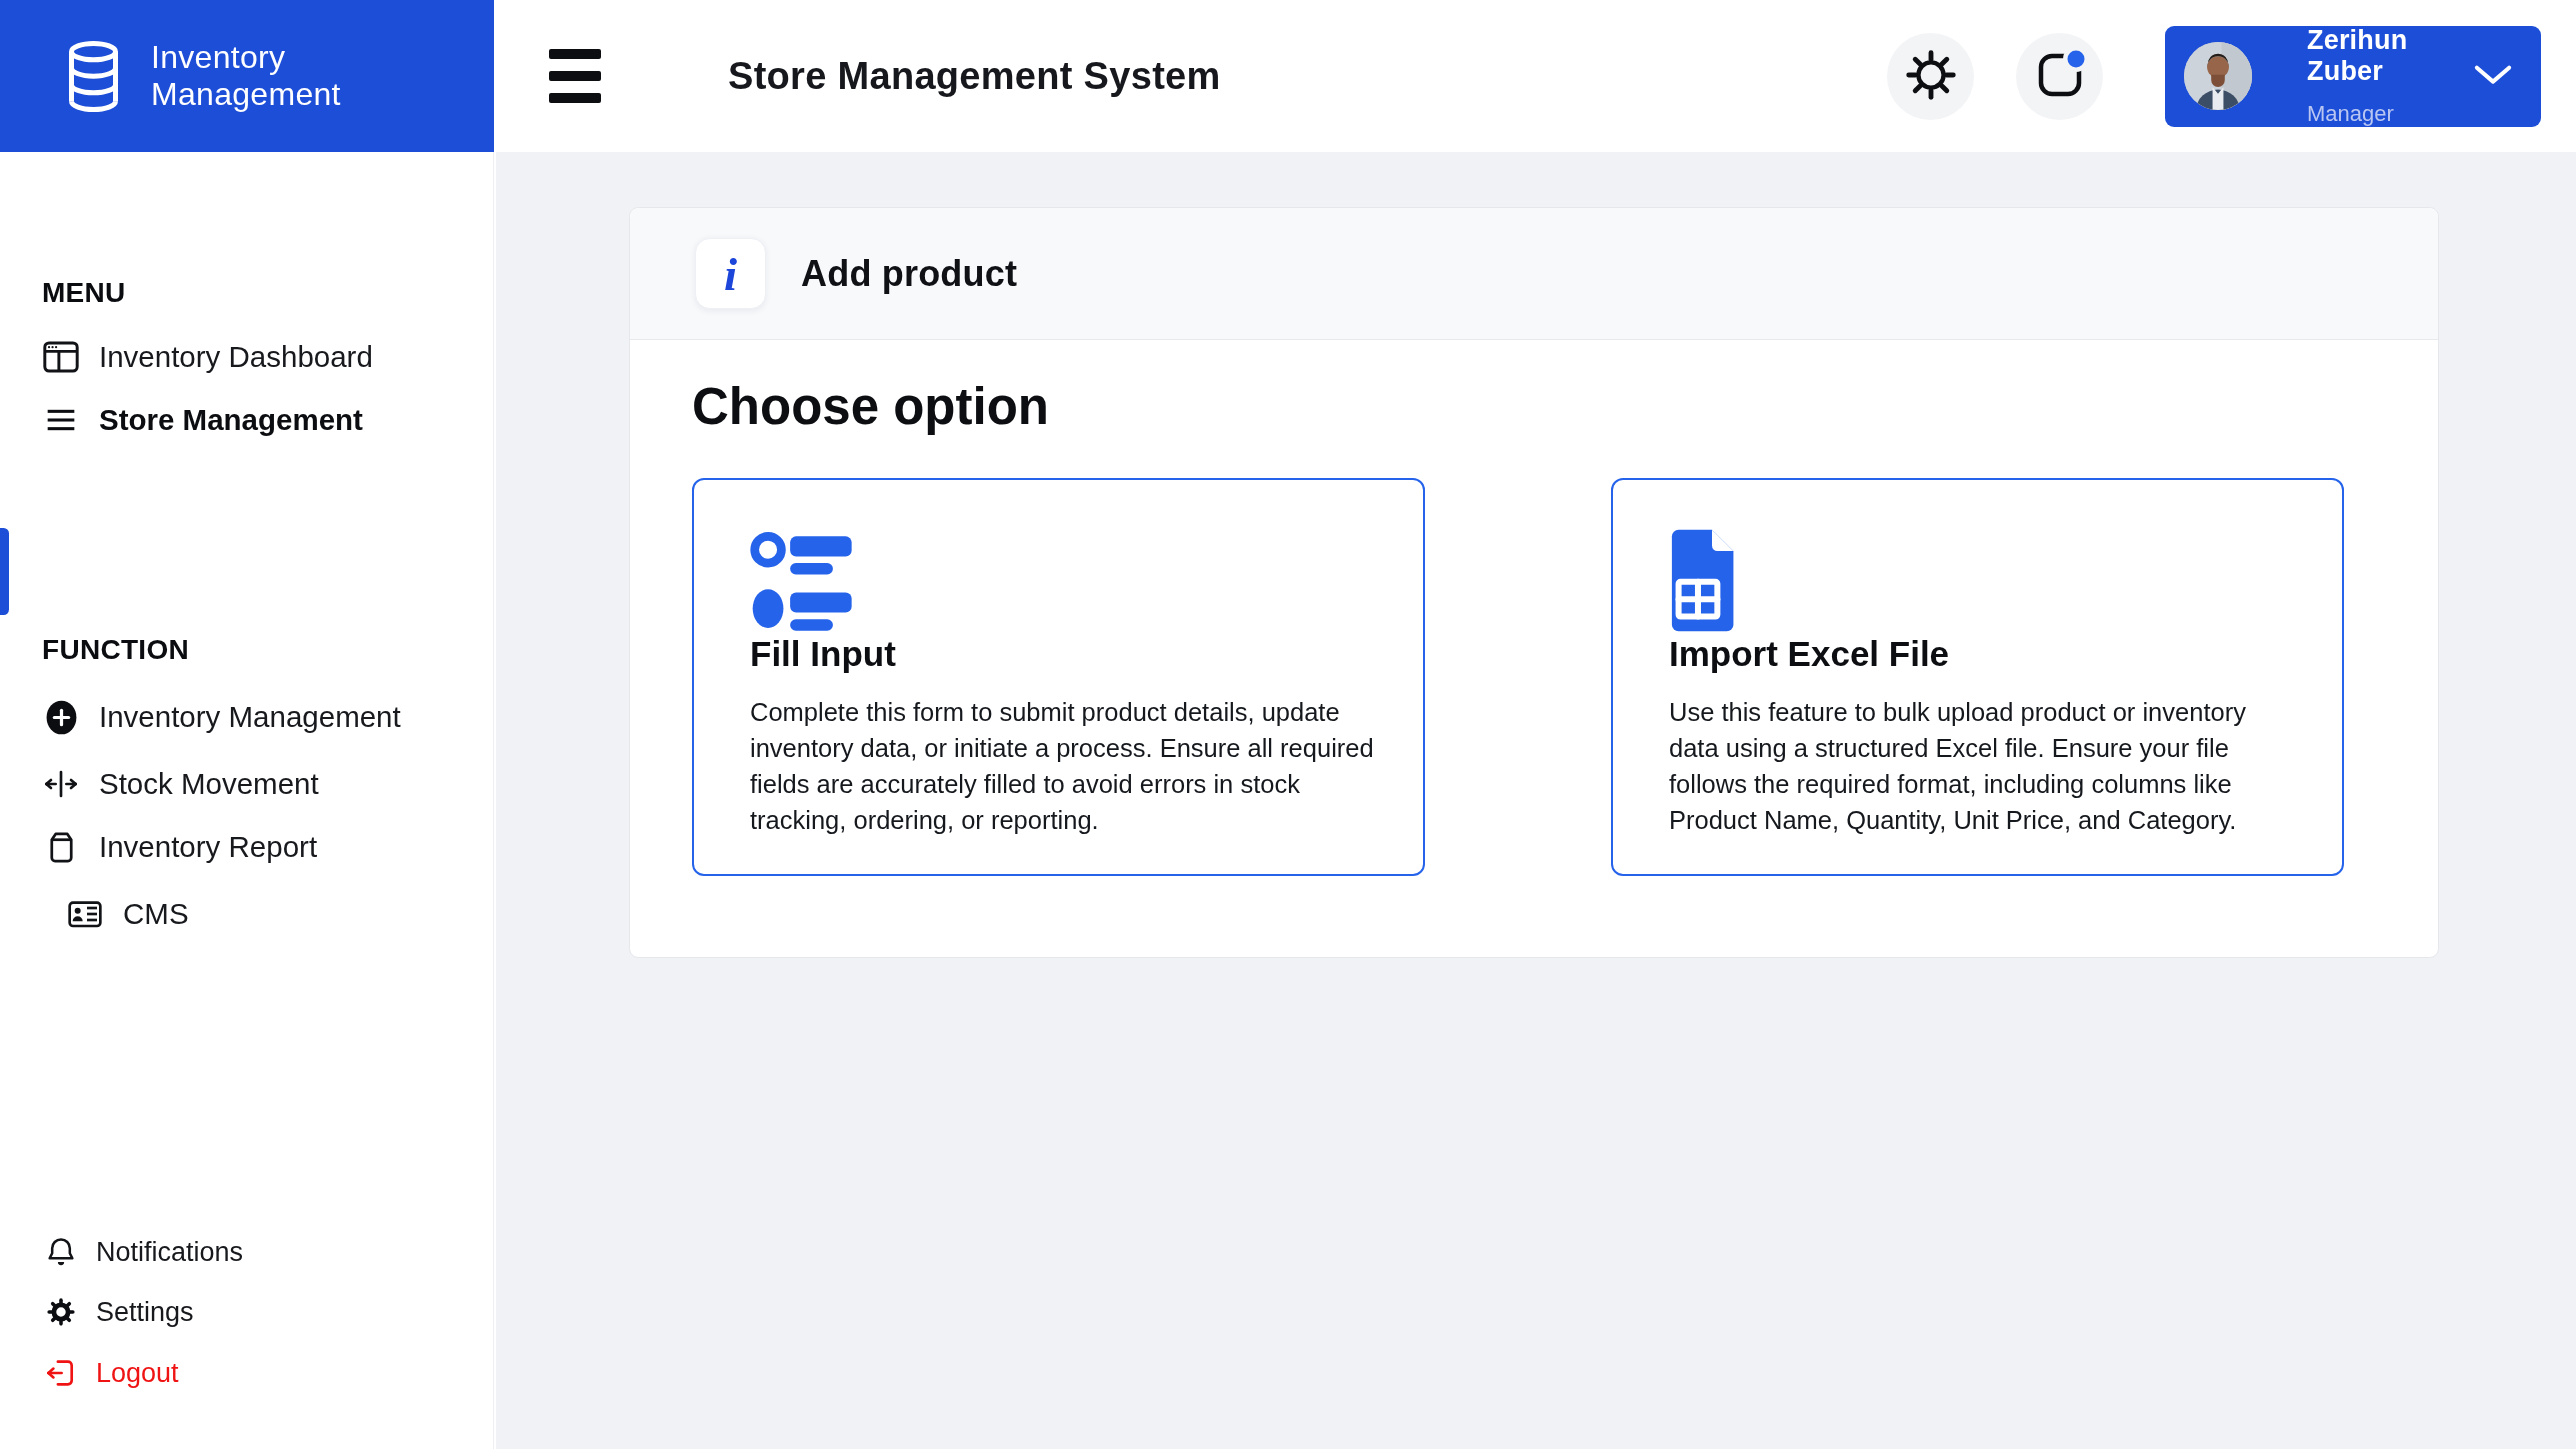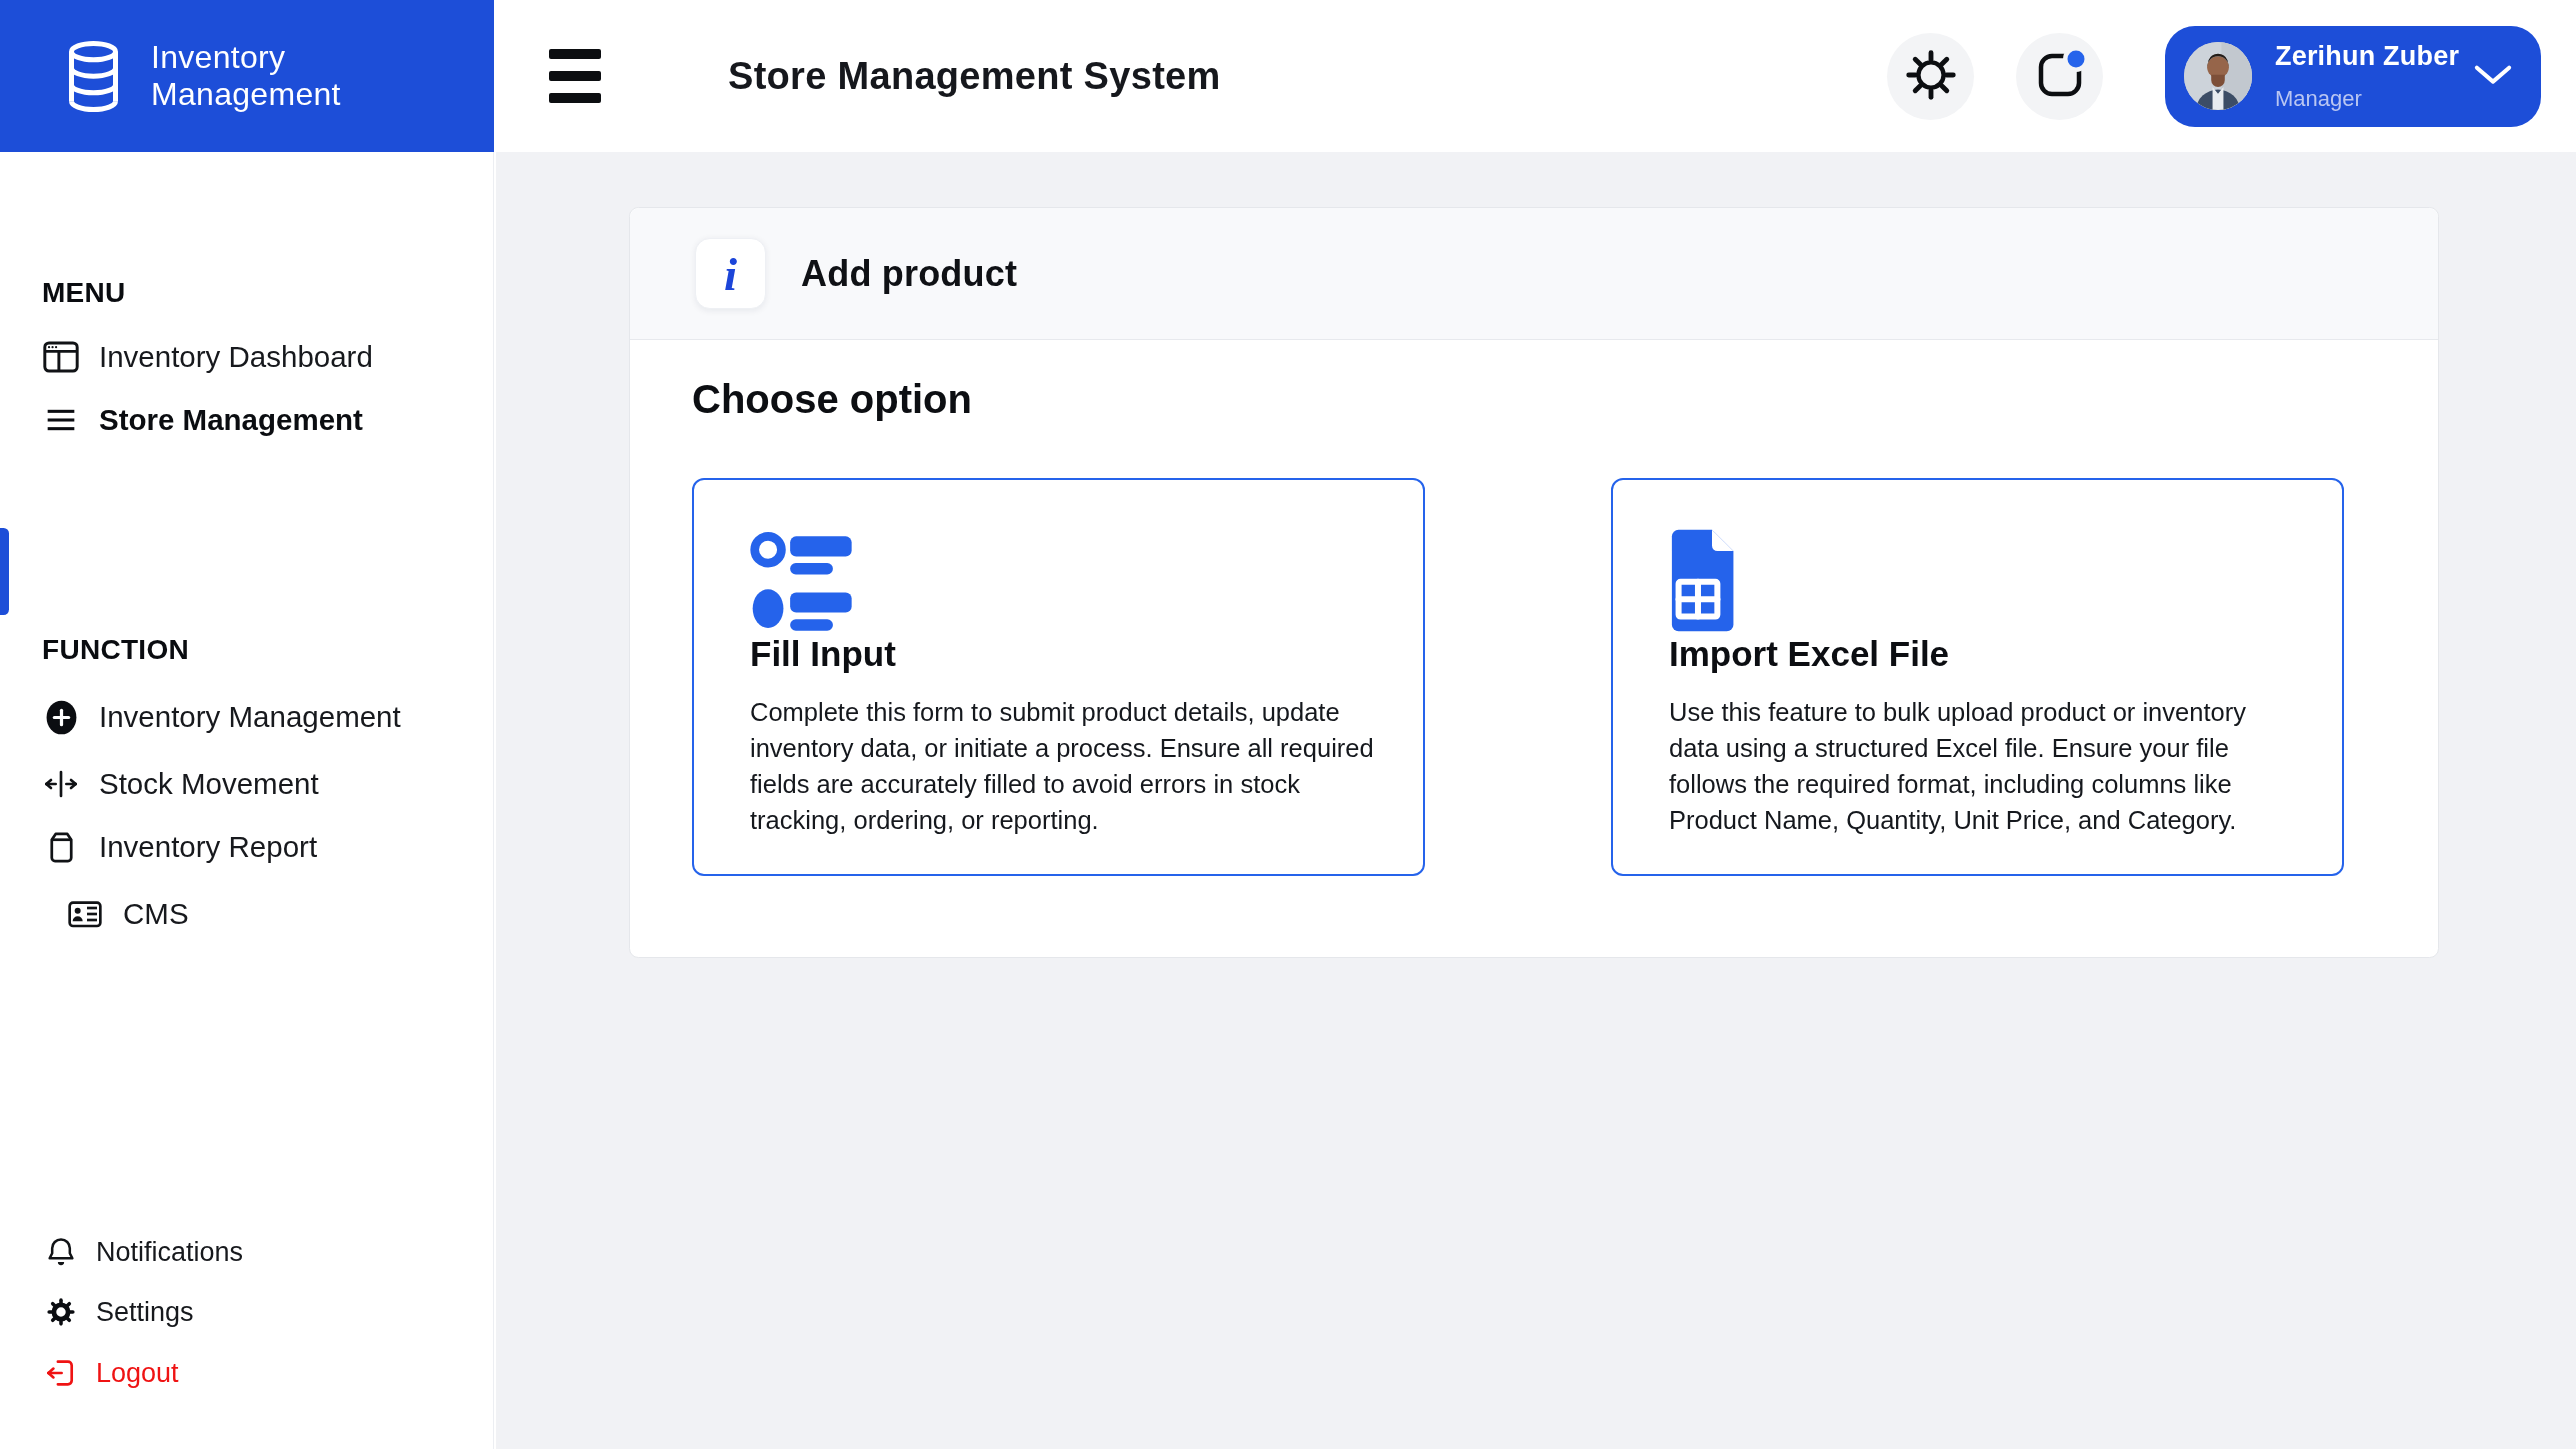--- a/index.html
+++ b/index.html
@@ -16,22 +16,22 @@
   
   .topbar { position:absolute; left:494px; top:0; width:2082px; height:152px; background:#ffffff;
             display:flex; align-items:center; }
   .hamburger { margin-left:55px; width:52px; cursor:pointer; }
   .hamburger .bar { height:9.4px; background:#0c0e11; border-radius:2px; margin-bottom:12.7px; }
   .hamburger .bar:last-child { margin-bottom:0; }
   .page-title { margin-left:127px; font-size:38px; font-weight:700; color:#16181d; letter-spacing:0.3px; }
   .topbar-right { margin-left:auto; display:flex; align-items:center; margin-right:35px; }
   .icon-circle { width:87px; height:87px; border-radius:50%; background:#f3f4f6;
                  display:flex; align-items:center; justify-content:center; margin-left:42px; cursor:pointer; }
-  .user-chip { margin-left:62px; width:376px; height:101px; background:#1d4ed8; border-radius:30px;
-               display:flex; align-items:center; padding:0 27px 0 19px; cursor:pointer; }
+  .user-chip { margin-left:62px; width:376px; height:101px; background:#1d4ed8; border-radius:9px;
+               display:flex; align-items:center; padding:0 27px 0 19px; cursor:pointer;gap:32px; }
   .avatar { width:68px; height:68px; border-radius:50%; overflow:hidden; flex:0 0 auto; background:#c7ccd4; }
   .user-meta { margin-left:23px; }
   .user-name { color:#ffffff; font-size:27px; font-weight:700; letter-spacing:0.2px; }
   .user-role { color:#b9c6f2; font-size:22px; margin-top:14px; }
   .chevron { margin-left:auto; }
 
   
   .sidebar { position:absolute; left:0; top:152px; width:494px; height:1297px; background:#ffffff;
              border-right:1.3px solid #eceef2; }
   .side-label { position:absolute; left:42px; font-size:28px; font-weight:700; color:#0a0c10; letter-spacing:0.3px; }
@@ -49,21 +49,21 @@
   .main { position:absolute; left:496px; top:152px; width:2080px; height:1297px; background:#f1f2f5; }
   .panel { position:absolute; left:133px; top:55px; width:1810px; height:751px; background:#ffffff;
            border:0.7px solid #e5e7eb; border-radius:9.4px; }
   .panel-head { height:132px; background:#f8f9fb; border-bottom:0.7px solid #e7e9ed;
                 border-radius:9.4px 9.4px 0 0; display:flex; align-items:center; padding-left:65px; }
   .info-badge { width:71px; height:71px; background:#ffffff; border:0.7px solid #eef0f4; border-radius:14.8px;
                 box-shadow:0 1.3px 6.7px rgba(20,30,60,.07); display:flex; align-items:center; justify-content:center; }
   .info-i { font-family:"Liberation Serif", serif; font-style:italic; font-weight:700;
             font-size:47px; color:#1c45d9; }
   .panel-title { margin-left:35px; font-size:36px; font-weight:700; color:#0f1115; letter-spacing:0.2px; }
-  .section-title { position:absolute; left:62px; top:169px; font-size:40px; font-weight:700; color:#0c0e12; }
+  .section-title { position:absolute; left:62px; top:169px; font-size:51px; font-weight:700; color:#0c0e12; }
   .option-card { position:absolute; top:270px; width:733px; height:398px; background:#ffffff;
                  border:2px solid #2563eb; border-radius:12px; padding:47px 43px 0 56px; cursor:pointer; }
   .option-card.first { left:62px; }
   .option-card.second { left:981px; }
   .option-icon { height:107px; }
   .option-title { font-size:35px; font-weight:700; color:#0c0e12; }
   .option-desc { margin-top:20px; font-size:25.5px; line-height:36px; color:#15181d; }
 </style>
 </head>
 <body>

